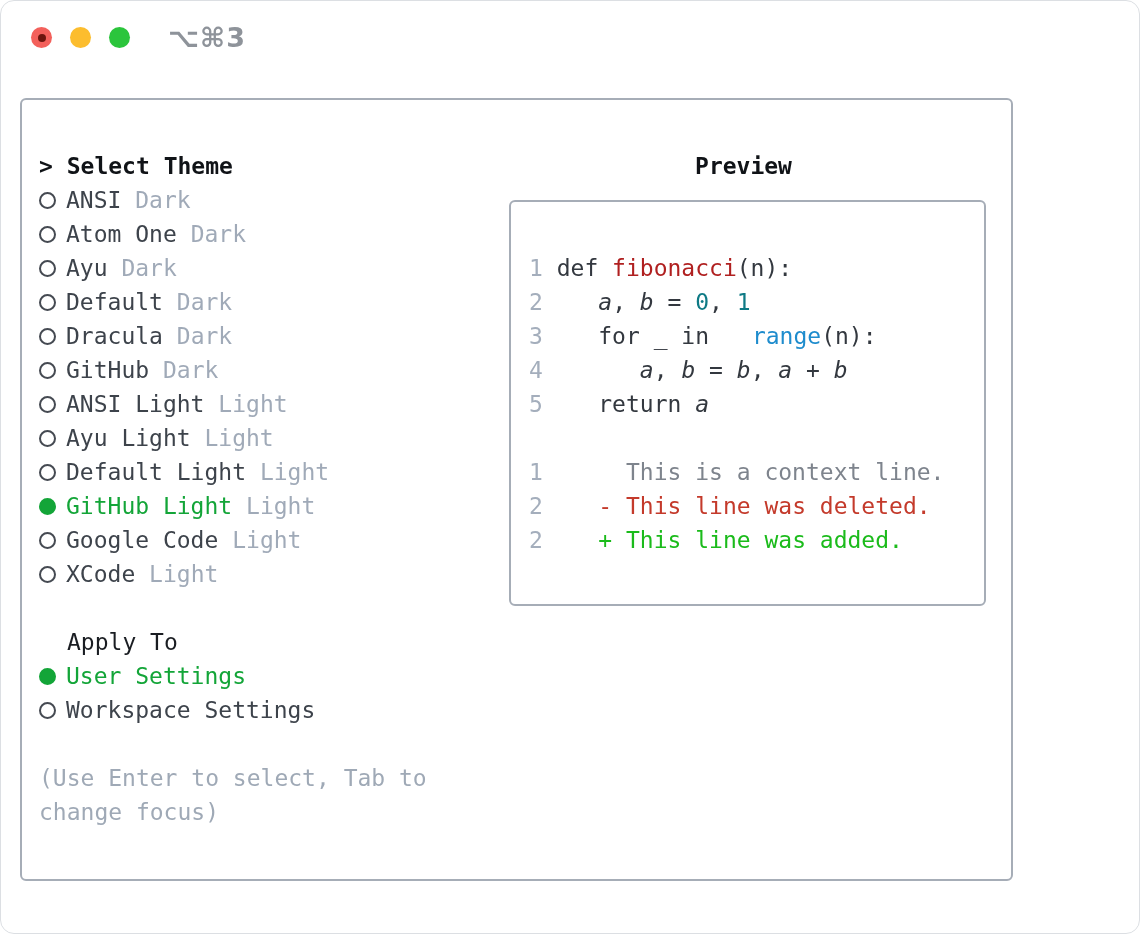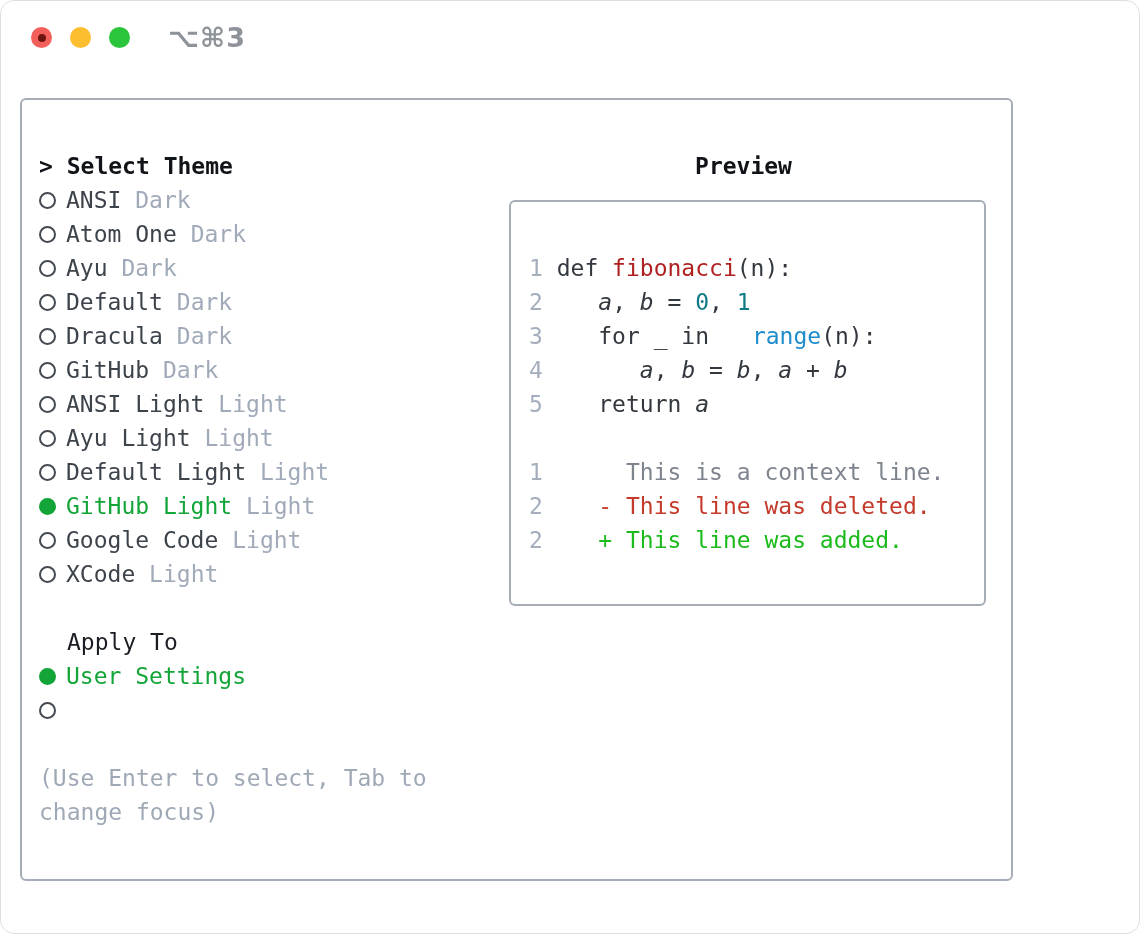--- a/index.html
+++ b/index.html
@@ -78,21 +78,21 @@
           <div class="row"><span class="radio"></span><span class="name">Google Code</span> <span class="variant">Light</span></div>
           <div class="row"><span class="radio"></span><span class="name">XCode</span> <span class="variant">Light</span></div>
         </div>
 
       <div class="spacer"></div>
 
       <div class="row section-title">Apply To</div>
 
       <div id="apply-list">
           <div class="row"><span class="radio selected"></span><span class="name selected">User Settings</span></div>
-          <div class="row"><span class="radio"></span></div>
+          <div class="row"><span class="radio"></span><span class="name">Workspace Settings</span></div>
         </div>
 
       <div class="spacer"></div>
 
       <div class="row hint">(Use Enter to select, Tab to</div>
       <div class="row hint">change focus)</div>
     </div>
 
     <div class="right">
       <div class="preview-title">Preview</div>

